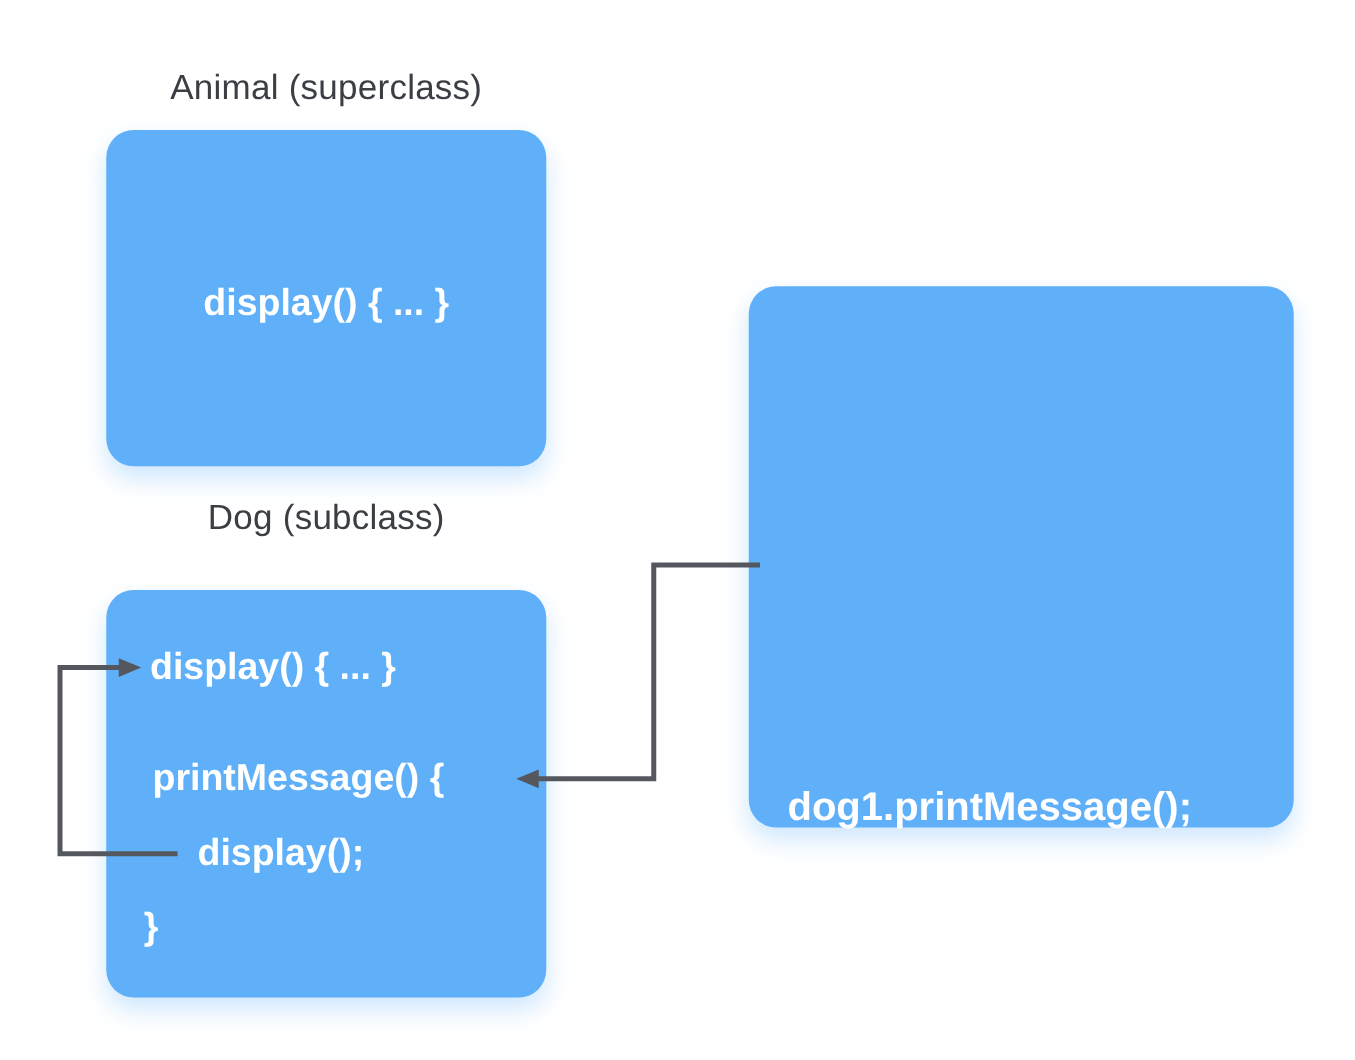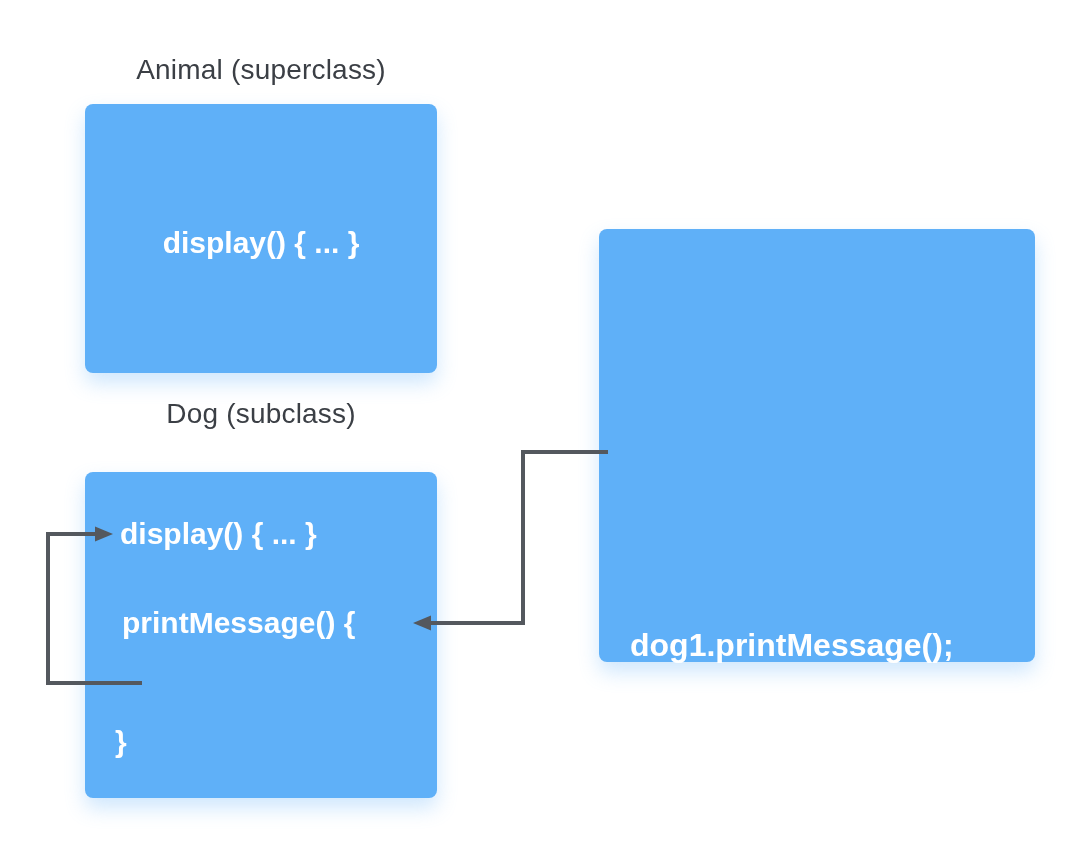--- a/index.html
+++ b/index.html
@@ -26,21 +26,21 @@
     color:var(--label-text);
     text-align:center;
     letter-spacing:0.2px;
   }
   #animal-label{left:85px;top:53px;width:352px;}
   #dog-label{left:85px;top:397px;width:352px;}
   #main-label{left:599px;top:180px;width:436px;}
   .box{
     position:absolute;
     background:var(--box-fill);
-    border-radius:8px;
+    border-radius:22px;
     box-shadow:0 10px 20px rgba(95,176,248,0.30);
   }
   #animal-box{left:85px;top:104px;width:352px;height:269px;
     display:flex;align-items:center;justify-content:center;padding-top:9px;}
   #dog-box{left:85px;top:472px;width:352px;height:326px;}
   #main-box{left:599px;top:229px;width:436px;height:433px;
     display:flex;align-items:flex-end;justify-content:flex-start;
     padding-left:31px;padding-top:9px;}
   .code{
     color:var(--box-text);
@@ -80,20 +80,21 @@
 
   <div class="box" id="animal-box">
     <span class="code">display() { ... }</span>
   </div>
 
   <div class="node-label" id="dog-label">Dog (subclass)</div>
 
   <div class="box" id="dog-box">
     <span class="code dog-line" id="dog-line-0">display() { ... }</span>
     <span class="code dog-line" id="dog-line-1">printMessage() {</span>
+    <span class="code dog-line" id="dog-line-2">display();</span>
     <span class="code dog-line" id="dog-line-3">}</span>
   </div>
 
 
   <div class="box" id="main-box">
     <span class="code">dog1.printMessage();</span>
   </div>
 
   <svg class="arrows" viewBox="0 0 1084 848" xmlns="http://www.w3.org/2000/svg">
     <g>

